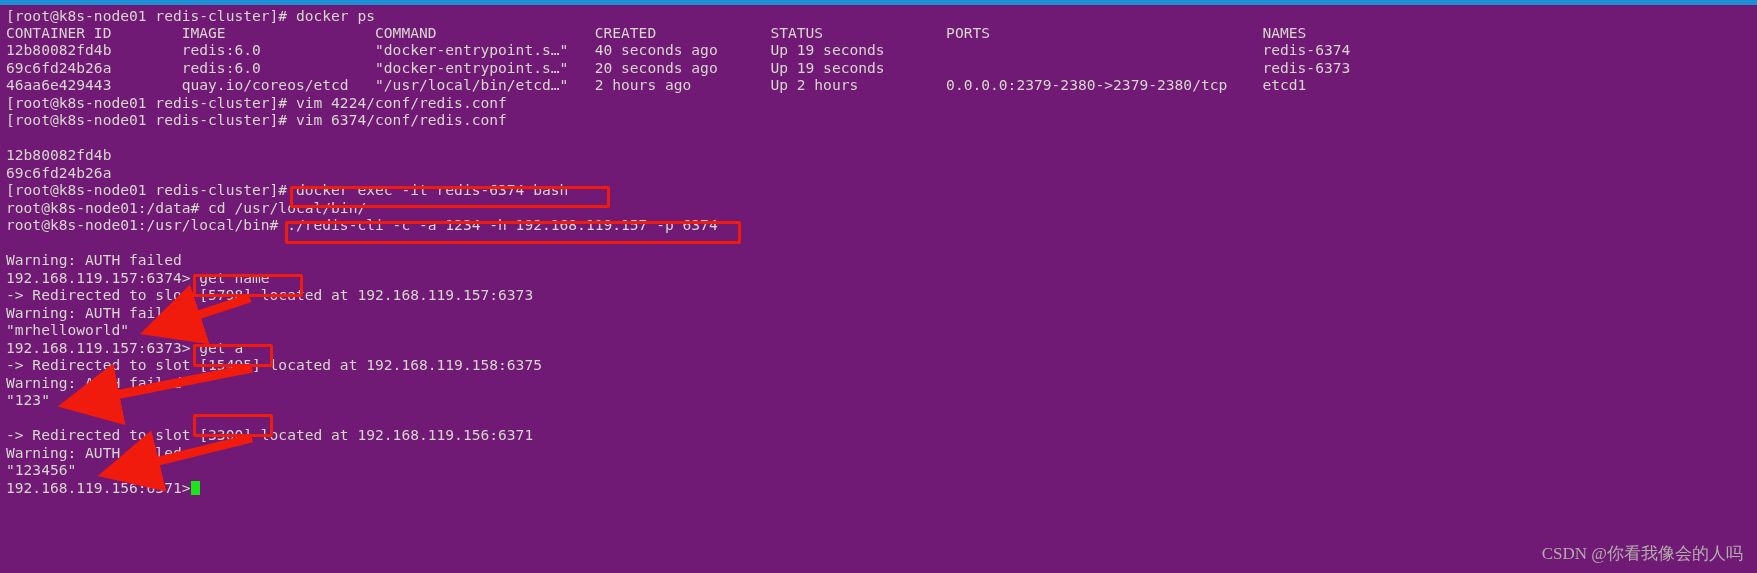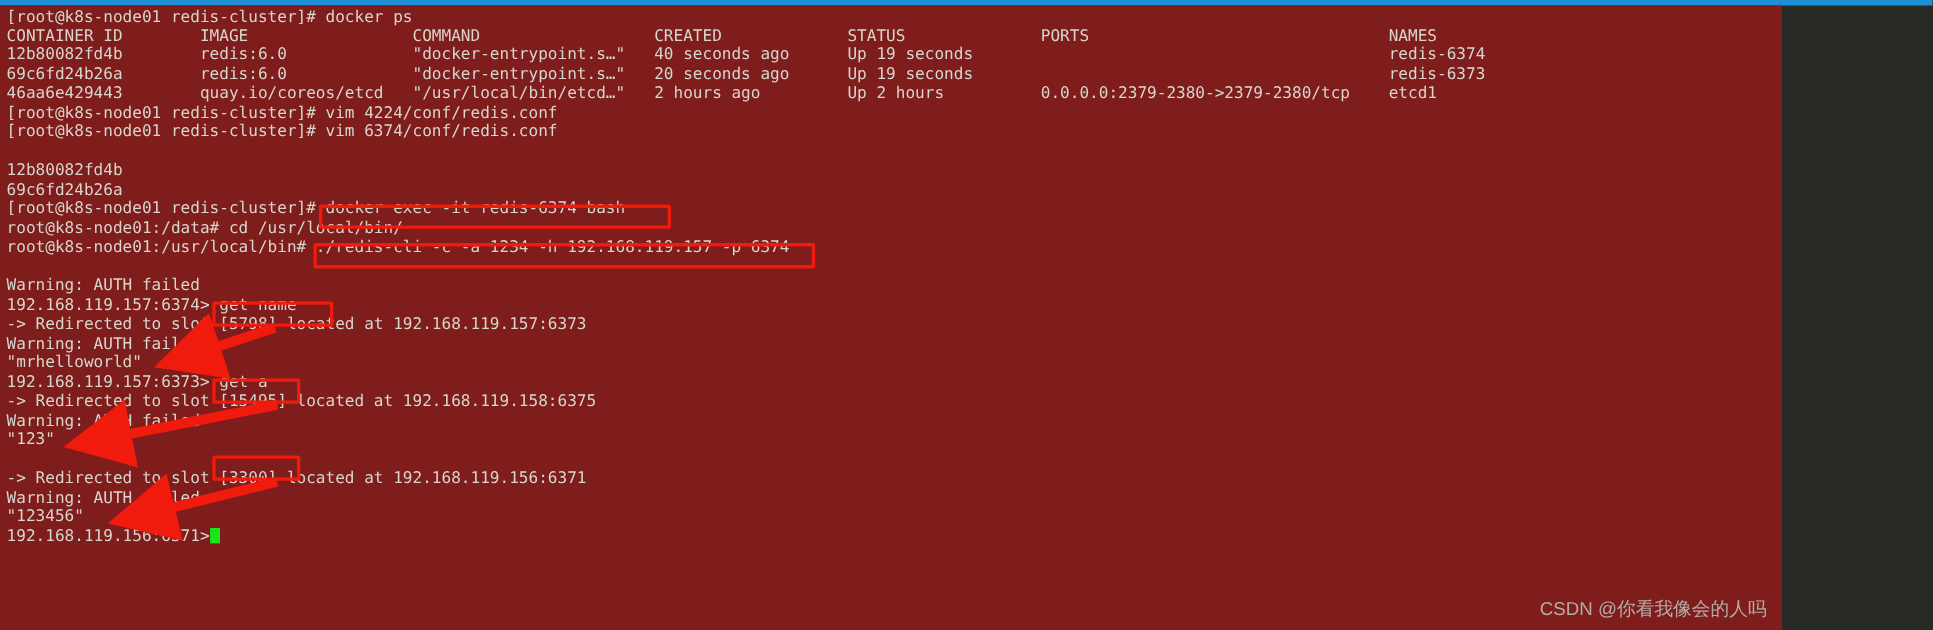--- a/index.html
+++ b/index.html
@@ -8,22 +8,22 @@
     background:#282a25;
     font-family:"DejaVu Sans Mono","Liberation Mono",monospace;
     overflow:hidden;
     position:relative;
   }
   #topbar{
     position:absolute;left:0;top:0;width:1757px;height:5px;
     background:#1e8fd5;
   }
   #term{
-    position:absolute;left:0;top:5px;width:1620px;height:568px;
-    background:#7f1d1d;
+    position:absolute;left:0;top:5px;width:1757px;height:568px;
+    background:#701a75;
   }
   .line{
     position:absolute;
     left:6px;
     height:17.35px;
     line-height:17.35px;
     white-space:pre;
     color:#d6d6cd;
     font-size:14.6px;
     letter-spacing:0px;
@@ -45,21 +45,21 @@
   .arrow{
     position:absolute;
     pointer-events:none;
     overflow:visible;
   }
   #watermark{
     position:absolute;
     right:14px;bottom:8px;
     color:#b9b9b2;
     font-size:17px;
-    font-family:Liberation Sans, sans-serif;
+    font-family:Liberation Serif, serif;
     opacity:.92;
     white-space:pre;
   }
 </style>
 </head>
 <body>
 
 <div id="topbar"></div>
 
 <div id="term">

